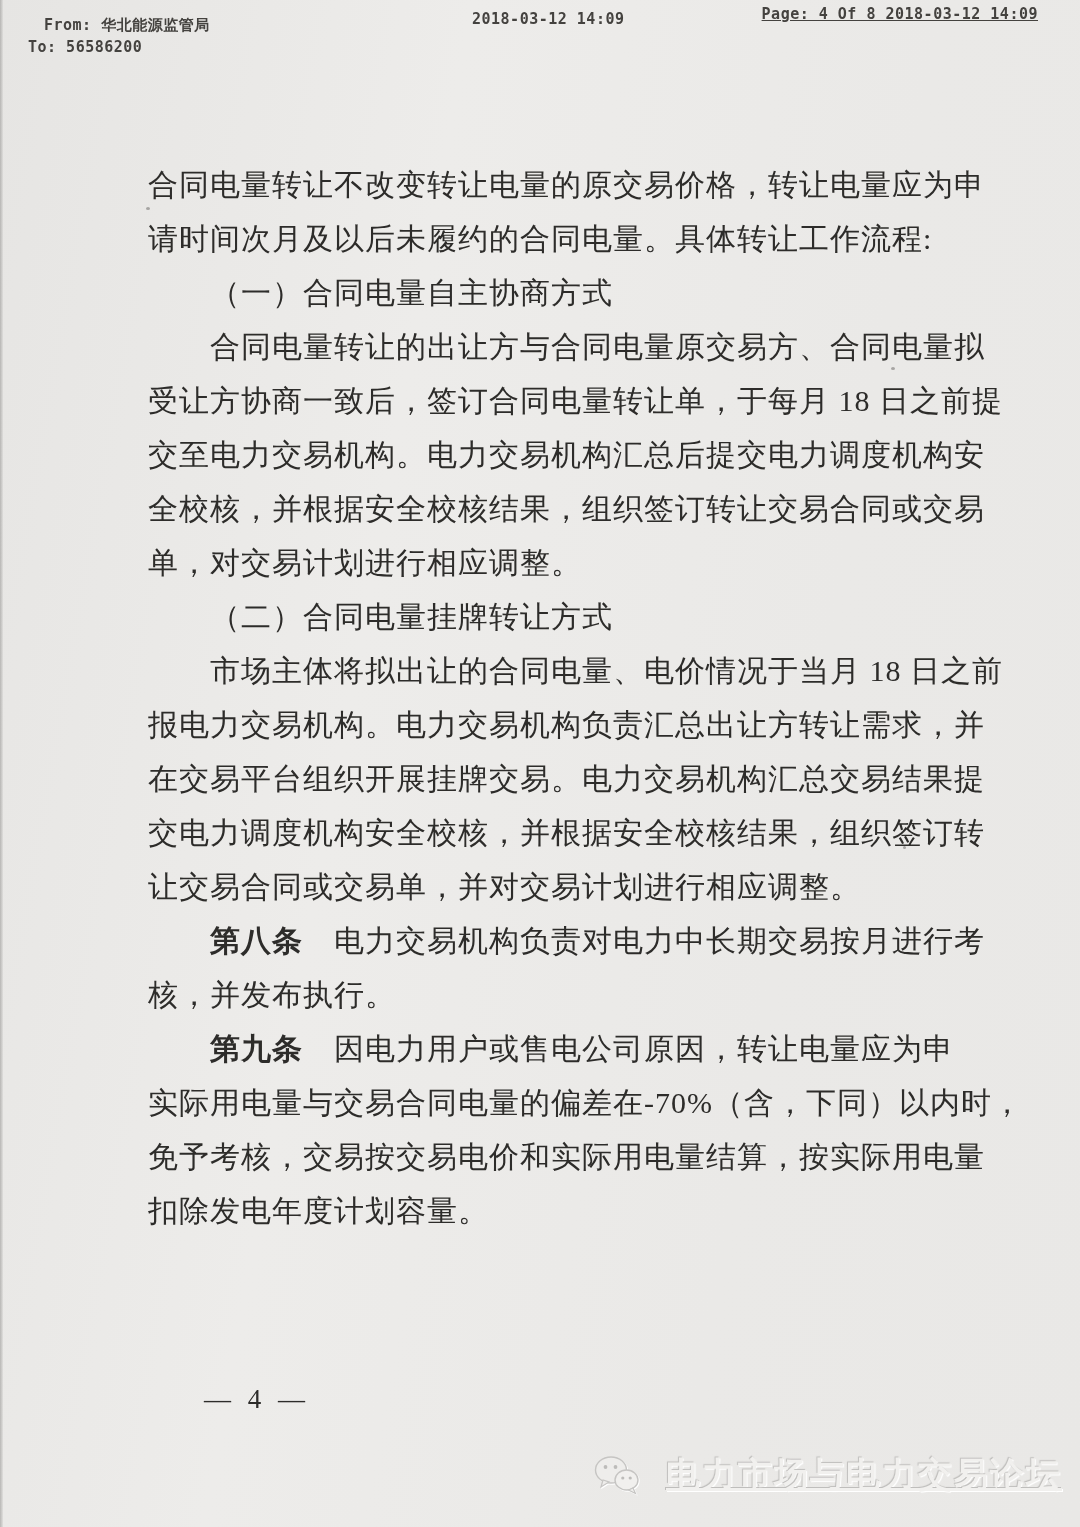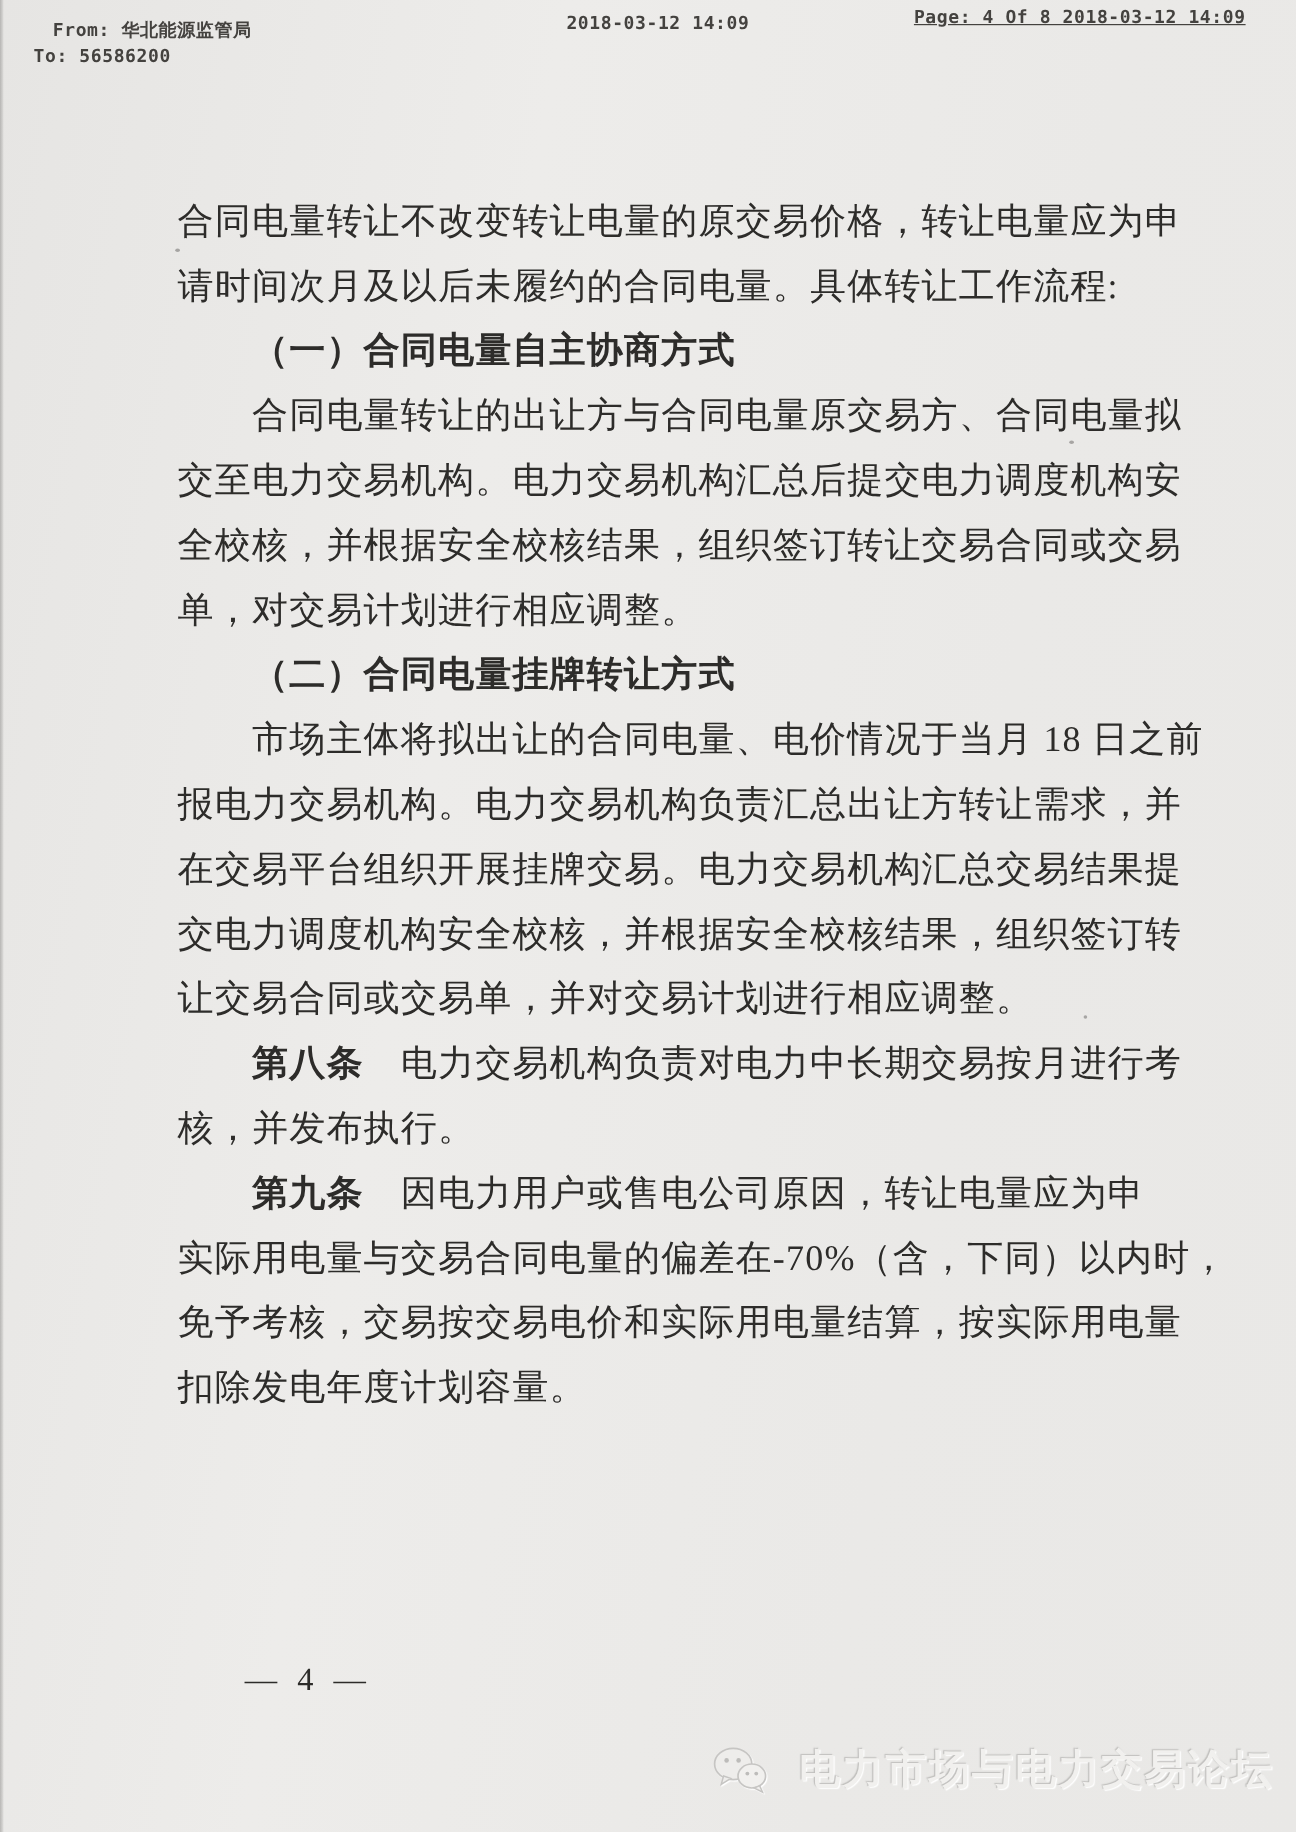--- a/index.html
+++ b/index.html
@@ -28,40 +28,41 @@
   
   .doc{
     position:absolute;left:148px;top:158px;width:812px;
     color:#2d2c2a;
   }
   .line{
     height:54px;line-height:54px;font-size:30px;
     letter-spacing:1px;white-space:nowrap;
   }
   .body-indent{padding-left:62px;}
-  .subheading{padding-left:62px;font-weight:bold;}
+  .subheading{padding-left:62px;font-weight:normal;}
   .chapter{
     font-weight:bold;font-size:33px;text-align:center;
     height:60px;line-height:60px;margin-top:28px;margin-bottom:14px;
     letter-spacing:3px;padding-left:0;
   }
   .seg-bold{font-weight:bold;}
   .pagenum{
     margin-top:16px;height:40px;line-height:40px;
     font-size:27px;padding-left:56px;letter-spacing:5px;color:#2d2c2a;
   }
   
   .watermark{
     position:absolute;top:1452px;right:18px;
     display:flex;align-items:center;gap:26px;
     font-family:"Liberation Sans","DejaVu Sans",sans-serif;
     font-size:34px;font-weight:bold;letter-spacing:2px;
     color:#f1f0ee;
     text-shadow:-1px -1px 1px #bfbebc,1px 1px 1px #ffffff;
     white-space:nowrap;
+    text-decoration:underline;
   }
   .wm-icon{flex:0 0 auto;filter:drop-shadow(1px 1px 0 #ffffff);}
   
   .speck{position:absolute;width:4px;height:3px;background:#6f6e6c;border-radius:50%;opacity:.55;}
   .speck-1{left:146px;top:207px;}
   .speck-2{left:891px;top:367px;}
   .speck-3{left:903px;top:846px;width:3px;}
 </style>
 </head>
 <body>
@@ -71,20 +72,21 @@
 <div class="fax-hdr hdr-from">From: 华北能源监管局</div>
 <div class="fax-hdr hdr-to">To: 56586200</div>
 <div class="fax-hdr hdr-center">2018-03-12 14:09</div>
 <div class="fax-hdr hdr-right">Page: 4 Of 8  2018-03-12 14:09</div>
 
 <div class="doc">
     <div class="line body">合同电量转让不改变转让电量的原交易价格，转让电量应为申</div>
     <div class="line body">请时间次月及以后未履约的合同电量。具体转让工作流程:</div>
     <div class="line subheading">（一）合同电量自主协商方式</div>
     <div class="line body-indent">合同电量转让的出让方与合同电量原交易方、合同电量拟</div>
+    <div class="line body">受让方协商一致后，签订合同电量转让单，于每月 18 日之前提</div>
     <div class="line body">交至电力交易机构。电力交易机构汇总后提交电力调度机构安</div>
     <div class="line body">全校核，并根据安全校核结果，组织签订转让交易合同或交易</div>
     <div class="line body">单，对交易计划进行相应调整。</div>
     <div class="line subheading">（二）合同电量挂牌转让方式</div>
     <div class="line body-indent">市场主体将拟出让的合同电量、电价情况于当月 18 日之前</div>
     <div class="line body">报电力交易机构。电力交易机构负责汇总出让方转让需求，并</div>
     <div class="line body">在交易平台组织开展挂牌交易。电力交易机构汇总交易结果提</div>
     <div class="line body">交电力调度机构安全校核，并根据安全校核结果，组织签订转</div>
     <div class="line body">让交易合同或交易单，并对交易计划进行相应调整。</div>
     <div class="line body-indent"><span class="seg-bold">第八条</span><span>　电力交易机构负责对电力中长期交易按月进行考</span></div>

